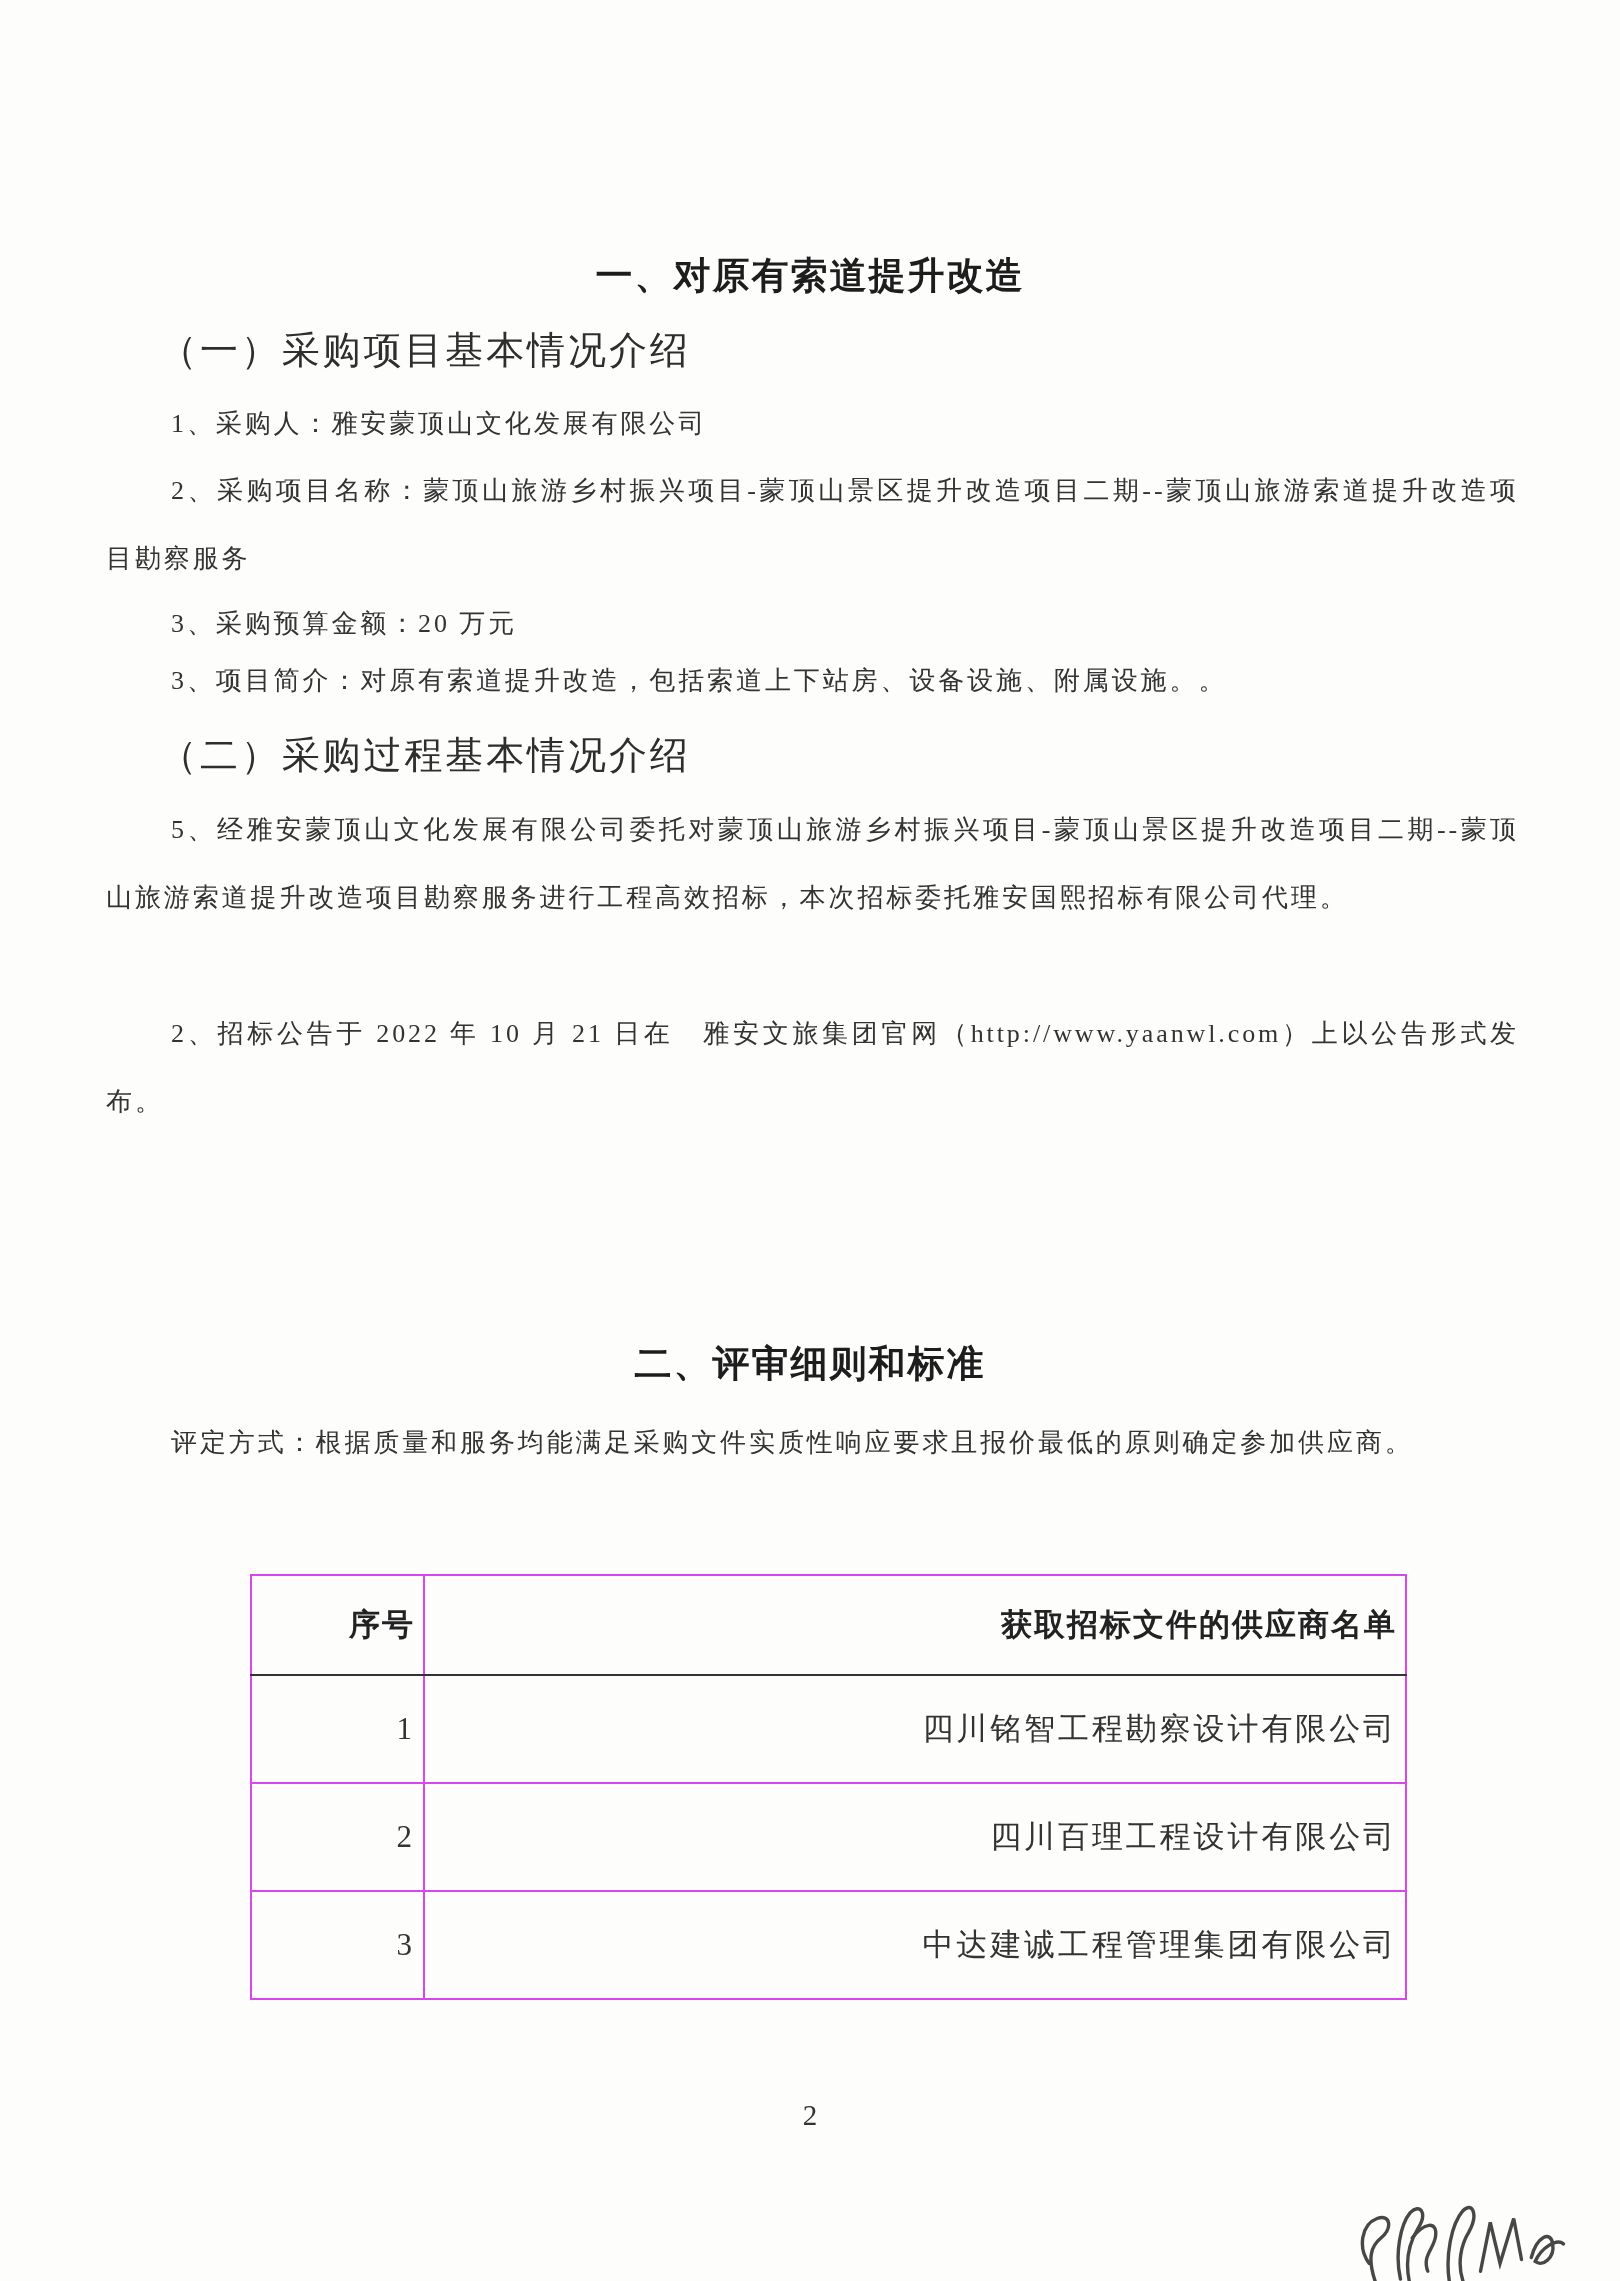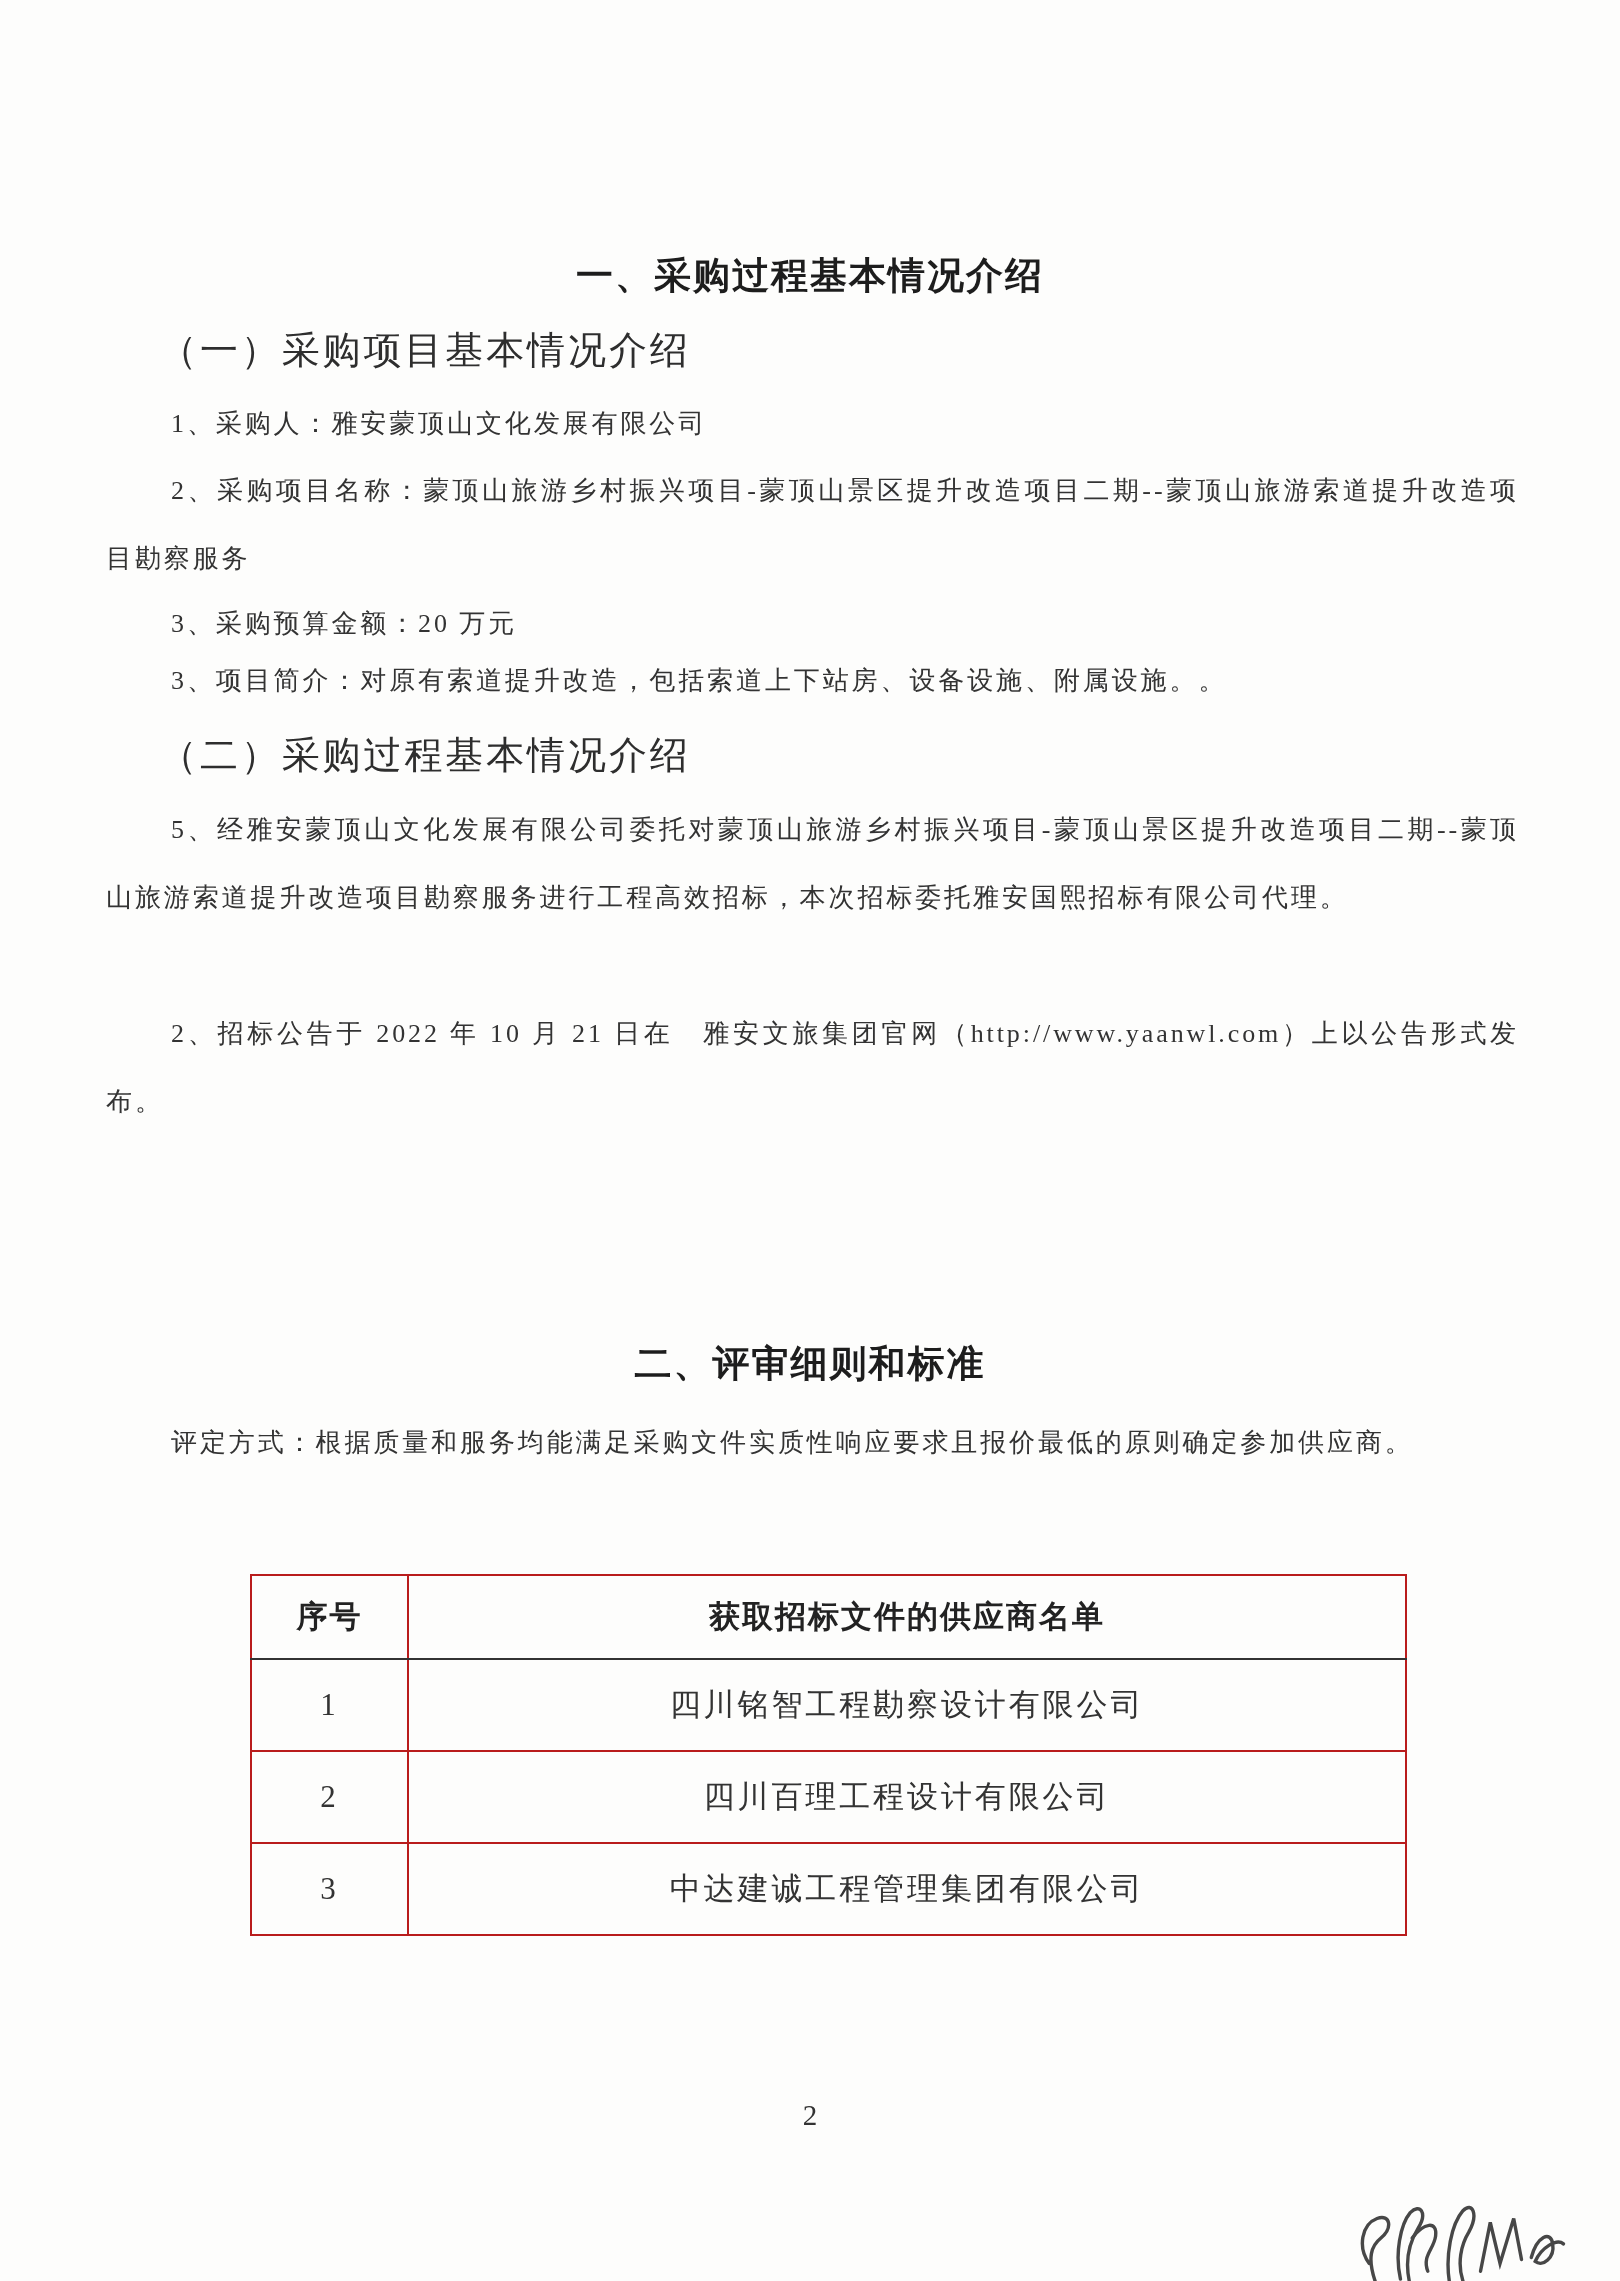--- a/index.html
+++ b/index.html
@@ -36,24 +36,24 @@
     text-indent:65px;
     color:#333;
   }
   table.suppliers {
     position:absolute; left:250px; top:1574px;
     width:1157px;
     border-collapse:collapse;
     table-layout:fixed;
   }
   table.suppliers th, table.suppliers td {
-    border:2px solid #b91c1c;
-    text-align:center;
+    border:2px solid #d946ef;
+    text-align:right;
     vertical-align:middle;
-    padding:0;
+    padding:8px;
   }
   table.suppliers th {
     height:82px;
     font-family:"Liberation Sans", sans-serif;
     font-weight:bold;
     font-size:31px;
     letter-spacing:2px;
     border-bottom:2.9px solid #333;
     color:#222;
   }
@@ -73,21 +73,21 @@
   .signature {
     position:absolute; left:1355px; top:2199px;
     width:211px; height:82px;
   }
 </style>
 </head>
 <body>
 
 <div class="page">
 
-  <div class="heading" style="top:251px;">一、采购过程基本情况介绍</div>
+  <div class="heading" style="top:251px;">一、对原有索道提升改造</div>
 
   <div class="sub-heading" style="top:325px;">（一）采购项目基本情况介绍</div>
 
   <div class="para" style="top:390px;">1、采购人：雅安蒙顶山文化发展有限公司</div>
 
   <div class="para" style="top:457px;">2、采购项目名称：蒙顶山旅游乡村振兴项目-蒙顶山景区提升改造项目二期--蒙顶山旅游索道提升改造项目勘察服务</div>
 
   <div class="para" style="top:590px;">3、采购预算金额：20 万元</div>
 
   <div class="para" style="top:647px;">3、项目简介：对原有索道提升改造，包括索道上下站房、设备设施、附属设施。。</div>

